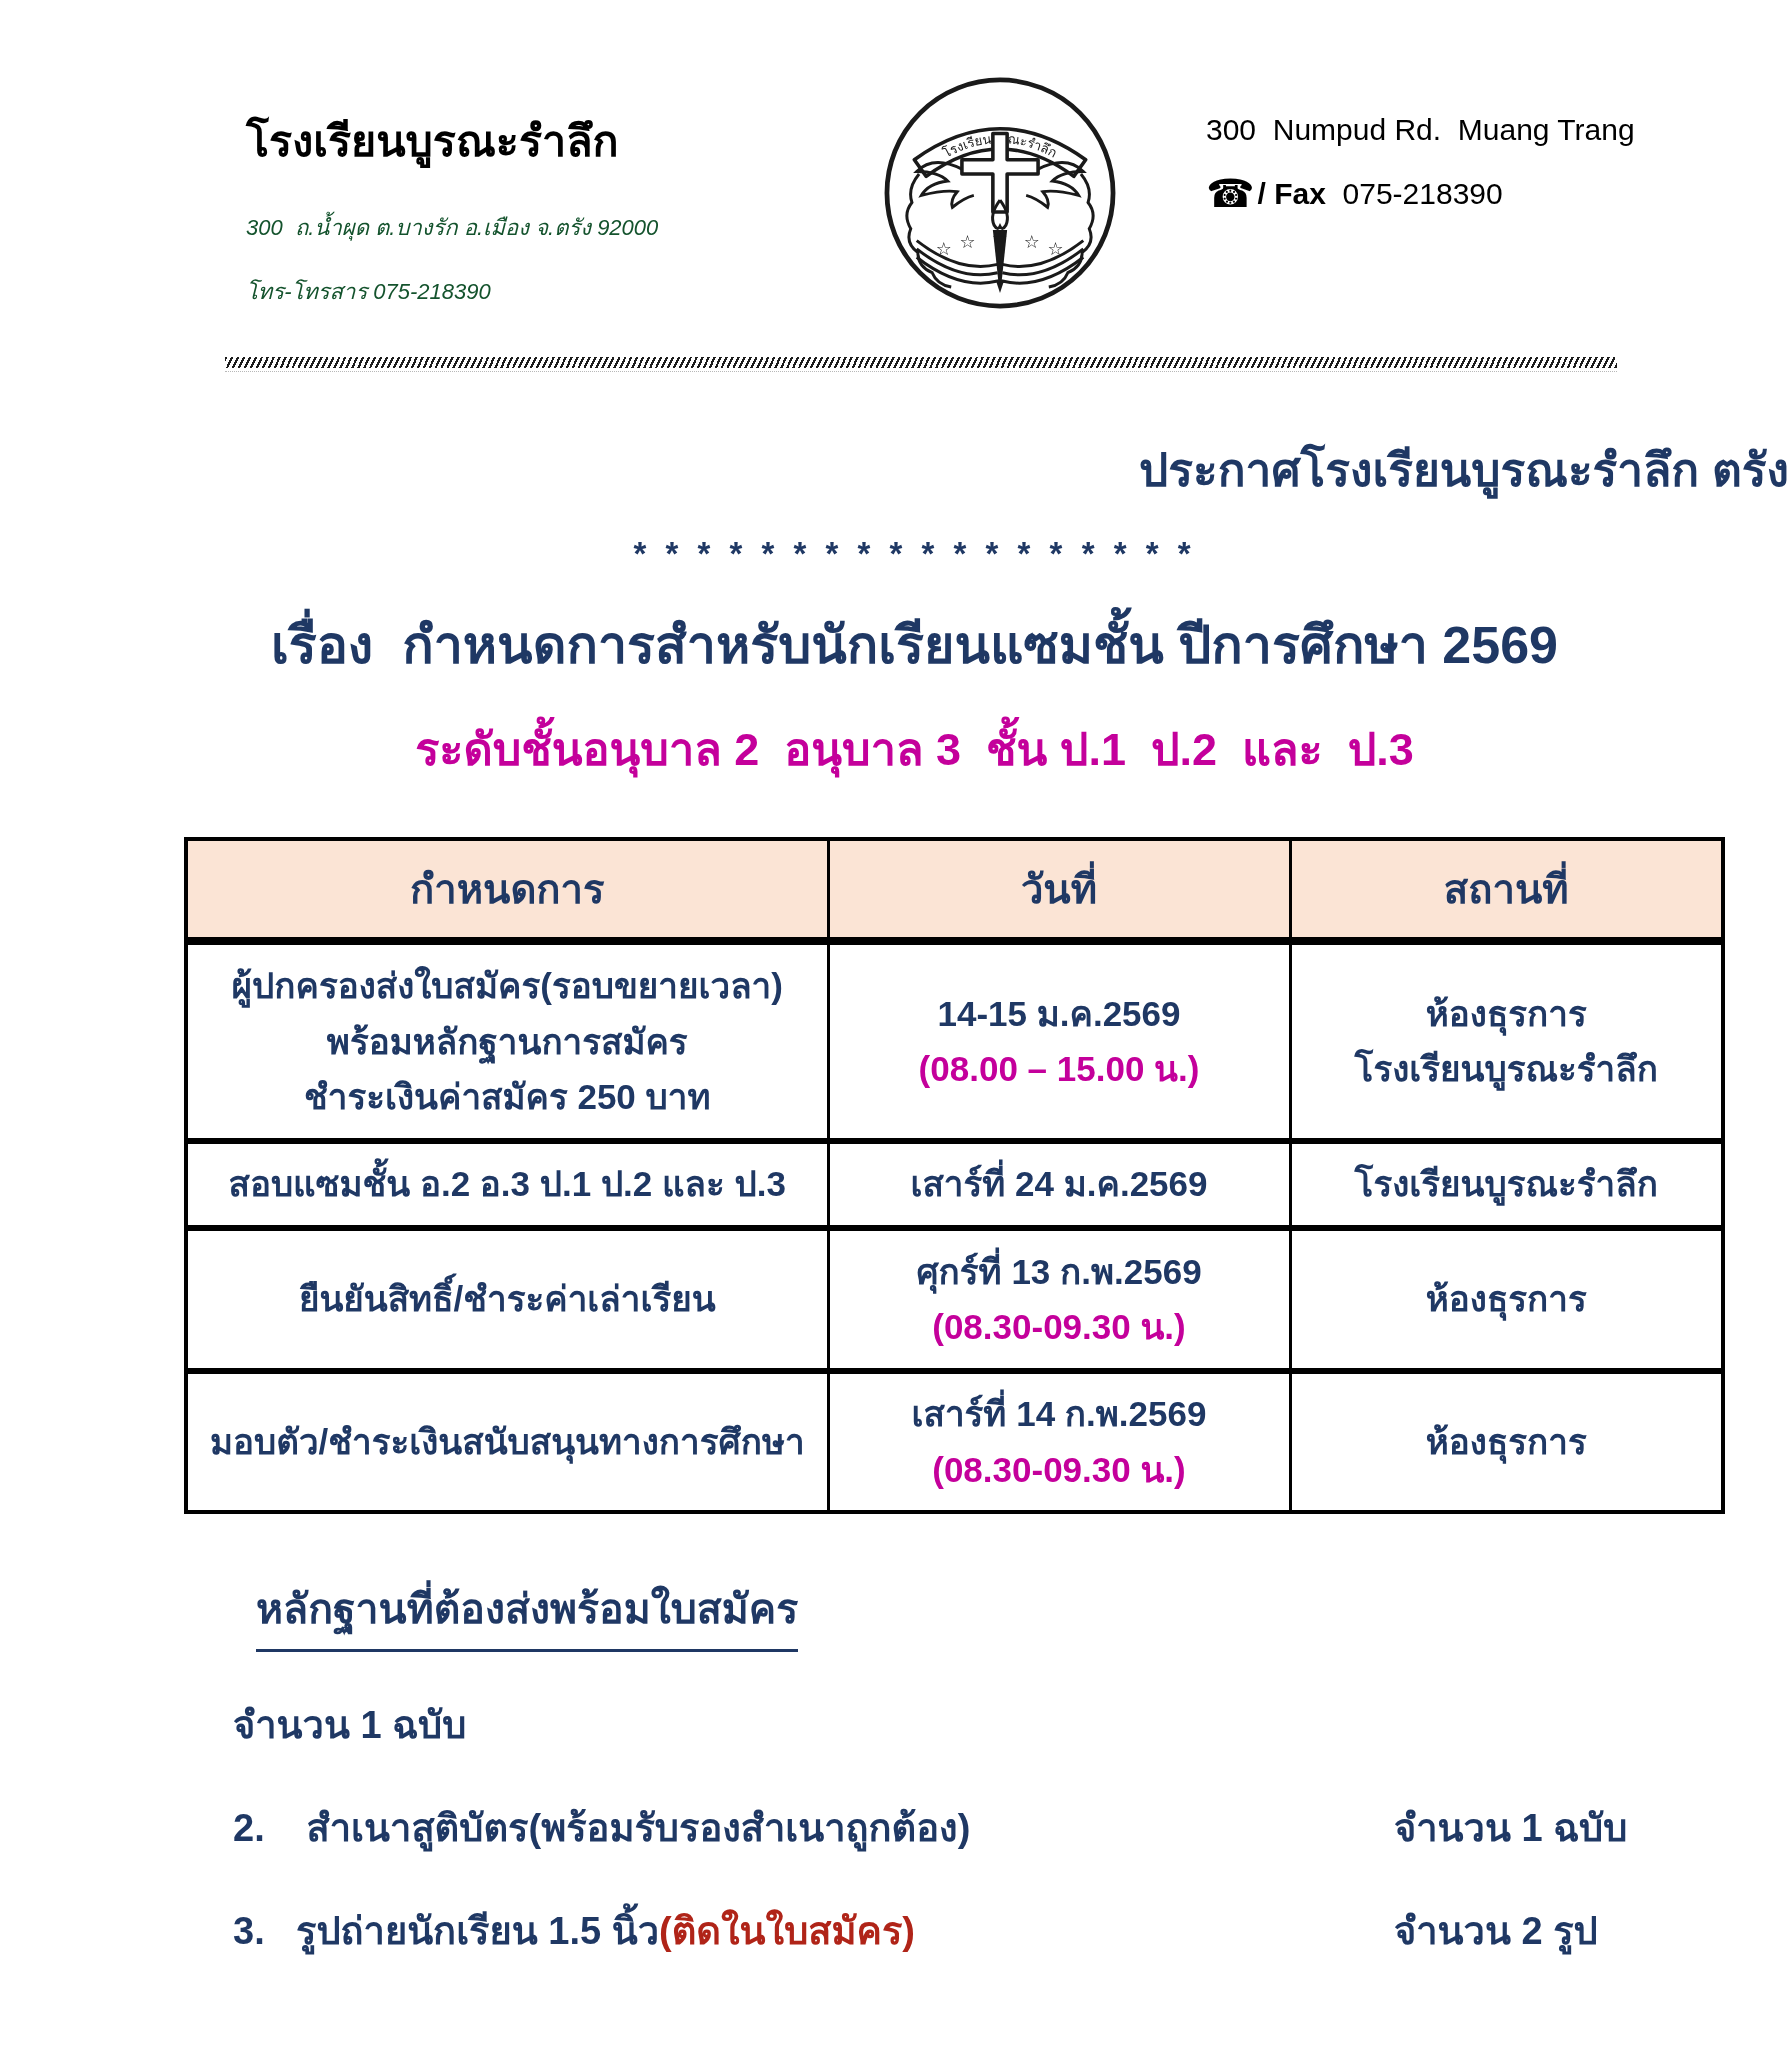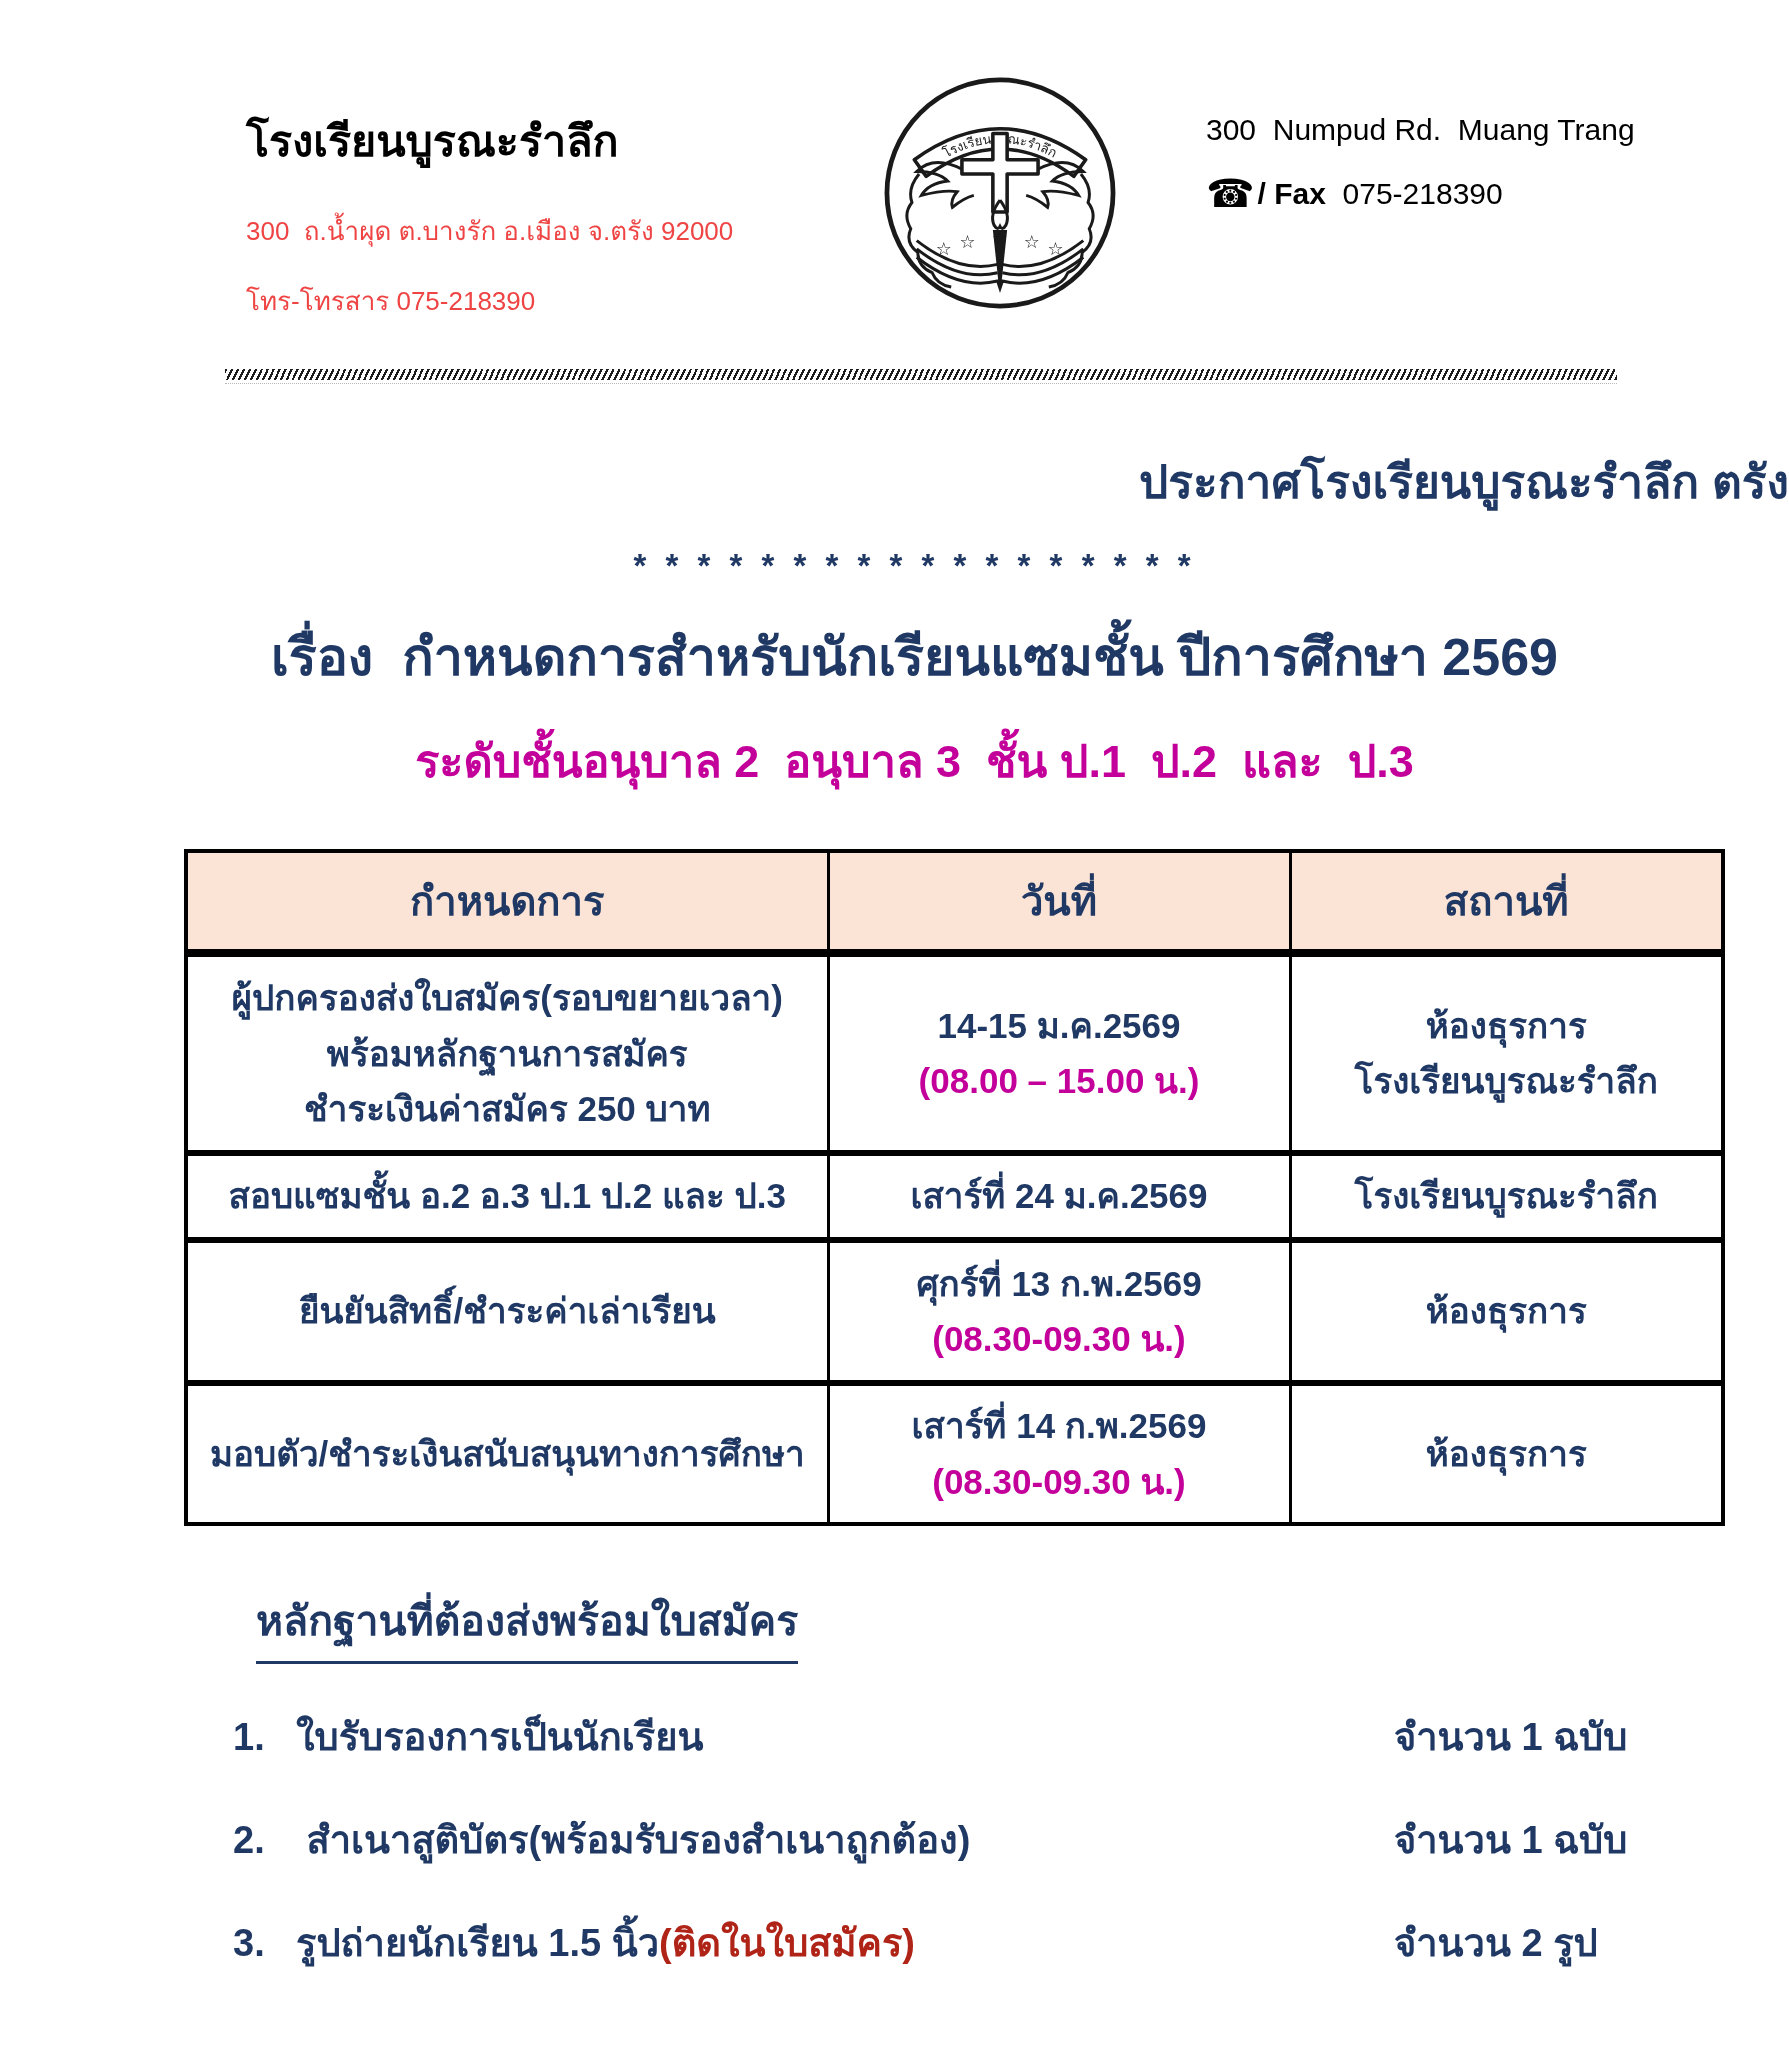--- a/index.html
+++ b/index.html
@@ -16,21 +16,21 @@
     font-family:"Liberation Sans","DejaVu Sans",sans-serif;
     color:var(--ink);
     overflow:hidden;
   }
   .page{position:relative;width:1789px;height:2066px;background:#fff;padding-left:40px;}
 
   
   .letterhead{display:flex;align-items:flex-start;padding:78px 87px 0 206px;}
   .lh-left{width:635px;padding-top:29px;flex:none;}
   .school-name-th{font-size:43px;font-weight:bold;color:#000;white-space:pre;margin-bottom:35px;}
-  .lh-addr{font-size:26px;color:#ef4444;white-space:pre;margin-bottom:29px;}
+  .lh-addr{font-size:22px;color:#14532d;white-space:pre;margin-bottom:29px;font-style:italic;}
   .lh-logo{flex:none;width:238px;height:238px;margin-top:-4.3px;}
   .lh-logo svg{width:238px;height:238px;display:block;}
   .lh-right{padding-top:35px;margin-left:87px;flex:none;}
   .school-name-en{font-size:34px;font-weight:bold;letter-spacing:1.4px;color:#000;white-space:pre;margin-bottom:38px;}
   .lh-addr-en{font-size:30px;color:#000;white-space:pre;margin-bottom:27px;}
   .fax-line{font-size:30px;color:#000;white-space:pre;display:flex;align-items:center;}
   .phone-glyph{font-size:39px;line-height:1;margin-right:2.9px;}
   .fax-label{font-weight:bold;}
 
   
@@ -199,21 +199,20 @@
           </td>
         </tr>
       </tbody>
   </table>
 
   <div class="docs-heading-wrap">
     <span class="docs-heading">หลักฐานที่ต้องส่งพร้อมใบสมัคร</span>
   </div>
   <div class="doc-list" id="doc-list">
       <div class="doc-item">
-        <div class="doc-left"><span class="doc-num">1.</span><span class="doc-text">ใบรับรองการเป็นนักเรียน</span></div>
         <div class="doc-qty">จำนวน 1 ฉบับ</div>
       </div>
       <div class="doc-item">
         <div class="doc-left"><span class="doc-num">2.</span><span class="doc-text"> สำเนาสูติบัตร(พร้อมรับรองสำเนาถูกต้อง)</span></div>
         <div class="doc-qty">จำนวน 1 ฉบับ</div>
       </div>
       <div class="doc-item">
         <div class="doc-left"><span class="doc-num">3.</span><span class="doc-text">รูปถ่ายนักเรียน 1.5 นิ้ว</span><span class="doc-note">(ติดในใบสมัคร)</span></div>
         <div class="doc-qty">จำนวน 2 รูป</div>
       </div>

